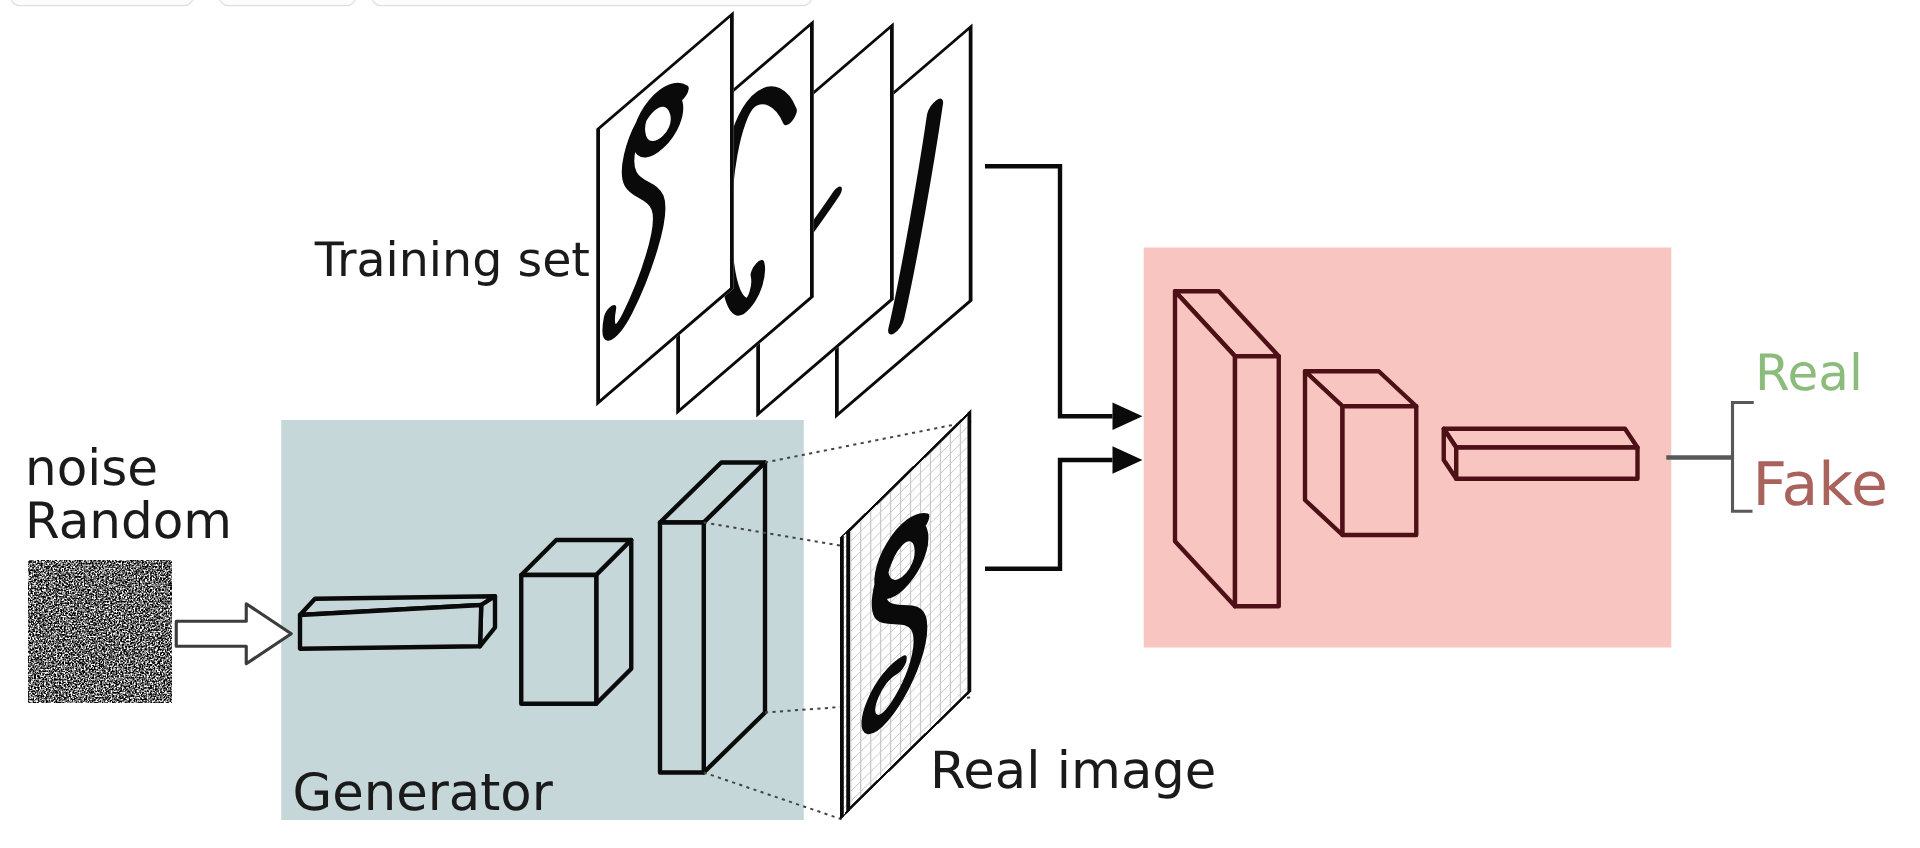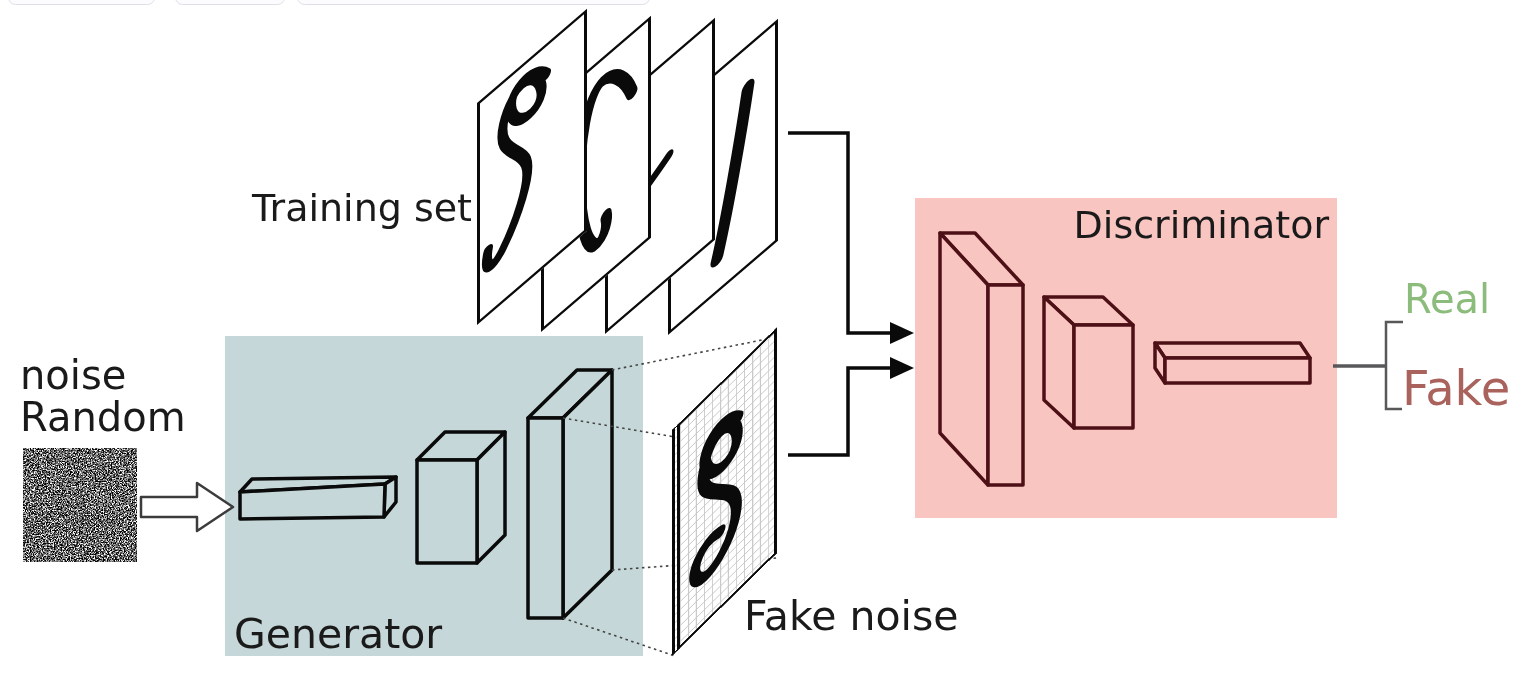--- a/index.html
+++ b/index.html
@@ -142,17 +142,16 @@
       <path class="digit" stroke-width="11" d="M58,50 C40,28 18,46 27,70 C35,90 60,86 57,63 C54,41 30,40 24,66 C16,100 52,104 56,132 C60,162 30,186 18,172 C8,160 22,138 40,146"></path>
     </svg>
   </div>
 
   <div class="label" style="right:1064px;top:186px;font-size:38px;">Training set</div>
   <div class="label" style="left:20px;top:354px;font-size:40px;line-height:1.05;">
     <div>noise</div>
     <div>Random</div>
   </div>
   <div class="label" style="left:234px;top:610px;font-size:41px;">Generator</div>
-  <div class="label" style="left:744px;top:592px;font-size:41px;">Fake noise</div>
-  <div class="label" style="right:207px;top:203px;font-size:38px;">Discriminator</div>
+  <div class="label" style="left:744px;top:592px;font-size:41px;">Real image</div>
   <div class="label" style="left:1404px;top:276px;font-size:40px;color:var(--real-label);">Real</div>
   <div class="label" style="left:1402px;top:360px;font-size:48px;color:var(--fake-label);">Fake</div>
 </div>
 
 </body></html>

